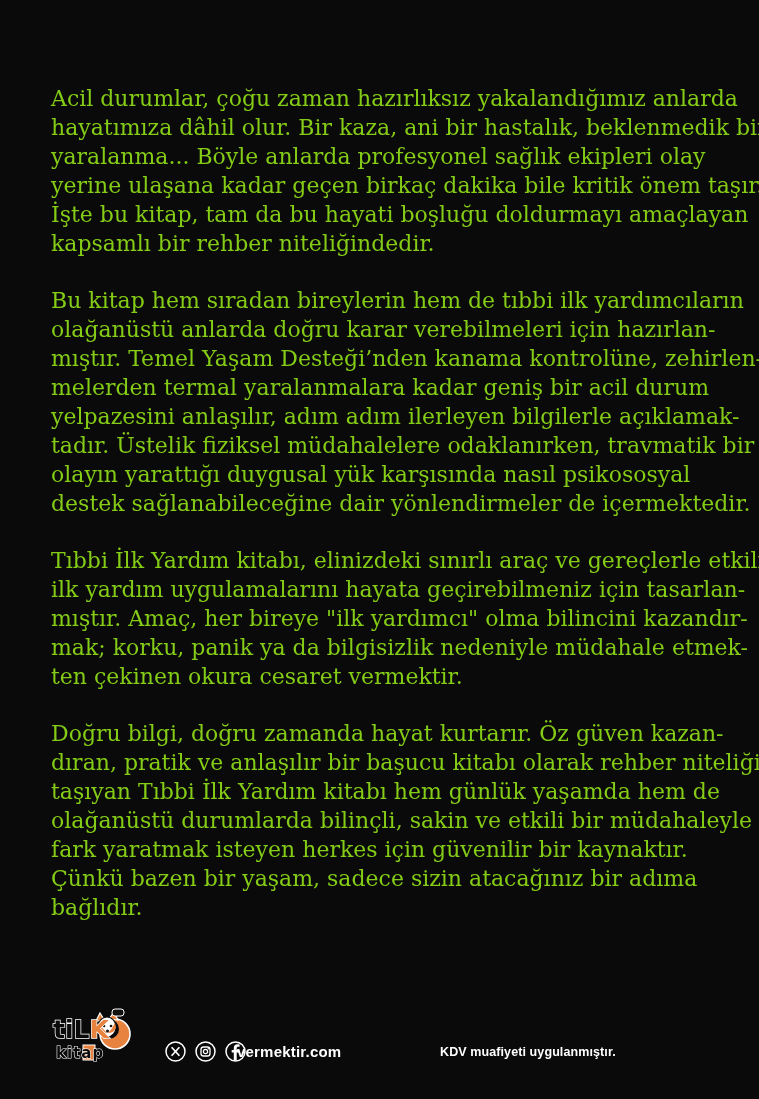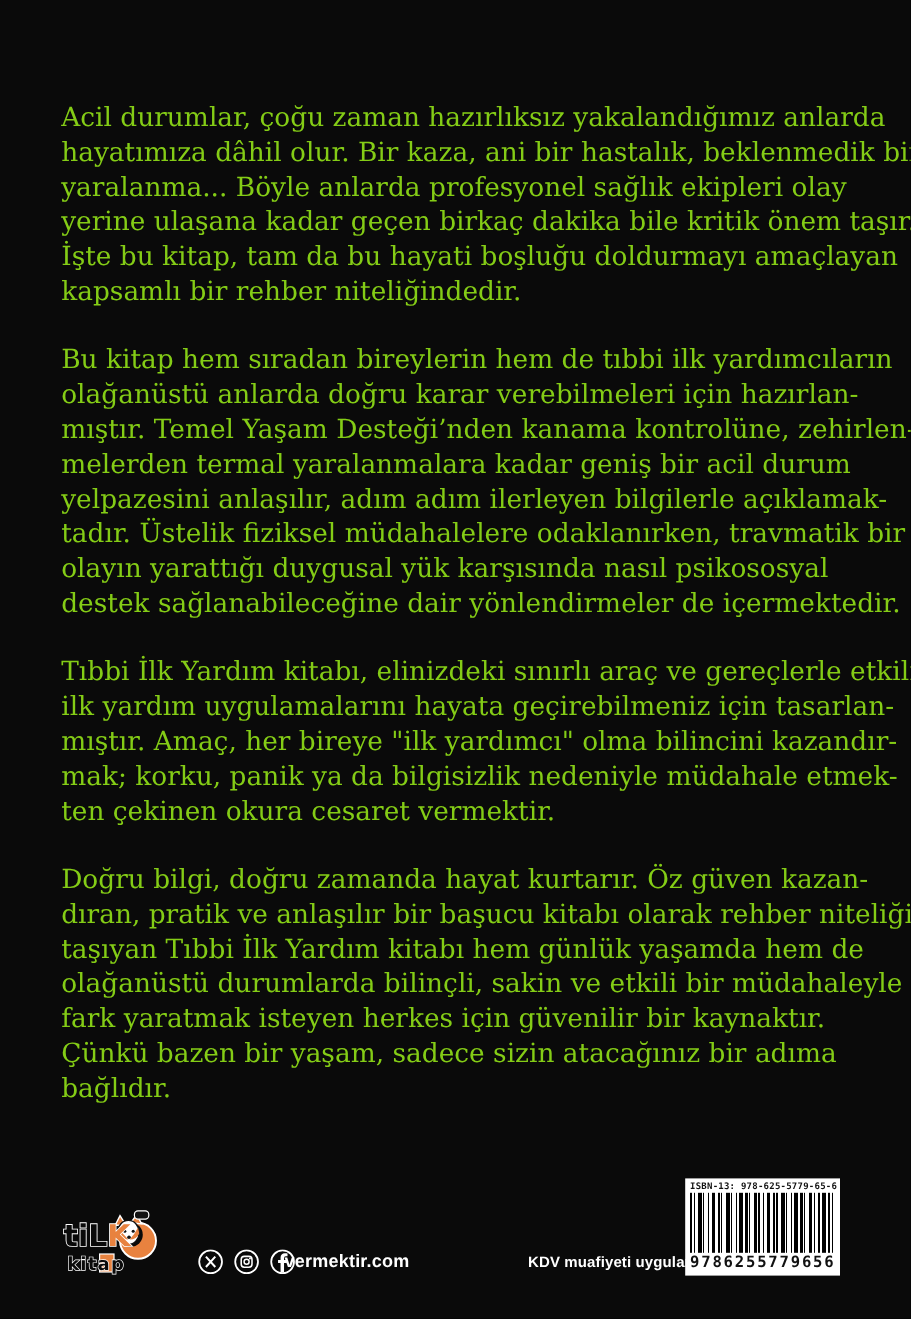--- a/index.html
+++ b/index.html
@@ -176,24 +176,15 @@
       <svg class="social" viewBox="0 0 21 21">
         <circle cx="10.5" cy="10.5" r="9.5" fill="none" stroke="#ffffff" stroke-width="1.5"></circle>
         <path d="M11.7 19.5 V11.6 h2.3 l0.4-2.6 h-2.7 V7.3 c0-0.8 0.4-1.5 1.6-1.5 h1.3 V3.5 c-0.6-0.1-1.4-0.2-2.2-0.2 c-2.2 0-3.6 1.3-3.6 3.7 v2 H6.7 v2.6 h2.1 v7.9" fill="#ffffff"></path>
       </svg>
     </div>
 
     <div class="website">vermektir.com</div>
 
     <div class="tax-note">KDV muafiyeti uygulanmıştır.</div>
 
-    <div class="barcode">
-      <div class="isbn-label">ISBN-13: 978-625-5779-65-6</div>
-      <div class="bars"></div>
-      <div class="digits">
-        <span>9</span>
-        <span>786255</span>
-        <span>779656</span>
-      </div>
-    </div>
 
   </div>
 </div>
 
 </body></html>

